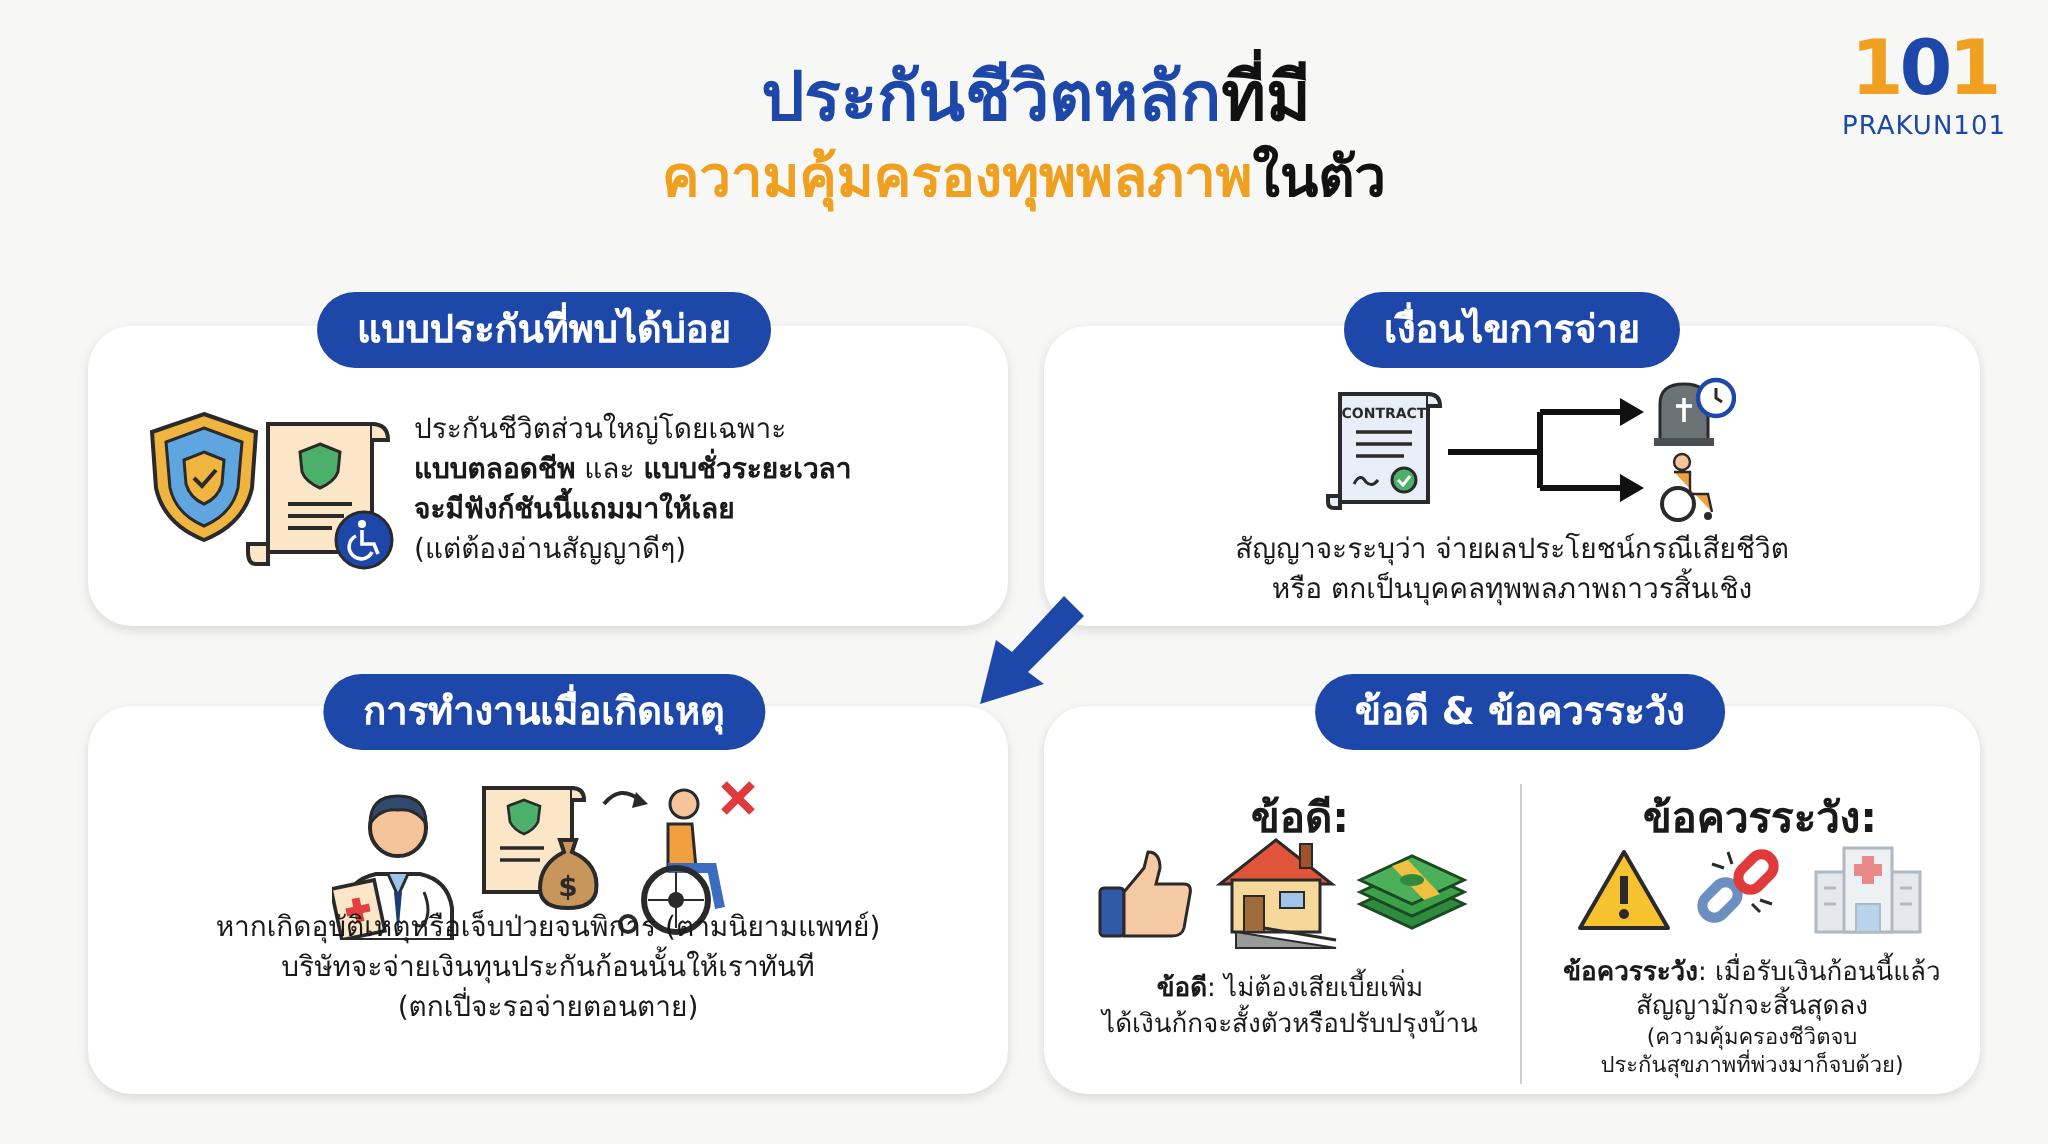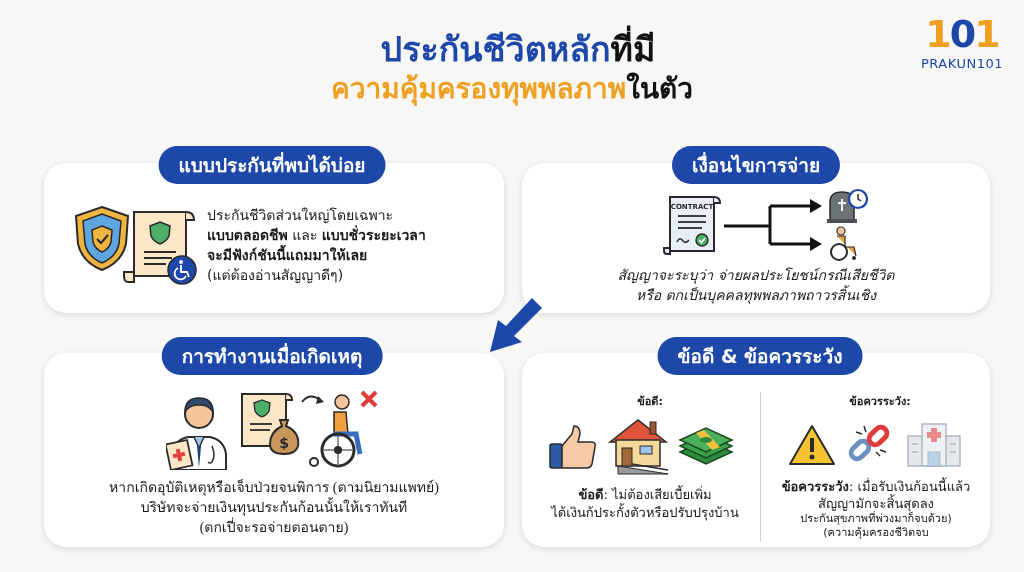--- a/index.html
+++ b/index.html
@@ -36,21 +36,21 @@
     font-size: 19px; text-align: left; white-space: nowrap;
     transform: translateX(-50%);
   }
   .body-text { font-size: 14px; line-height: 20px; color: #1a1a1a; }
   .center { text-align: center; }
   b { font-weight: bold; }
 
   .arrow-big { position: absolute; left: 488px; top: 296px; }
   .icon { position: absolute; }
   .divider { position: absolute; left: 760px; top: 392px; width: 1px; height: 150px; background: #cfcfcf; }
-  .subhead { position: absolute; font-weight: bold; font-size: 11px; text-align: center; }
+  .subhead { position: absolute; font-weight: bold; font-size: 21px; text-align: center; }
 </style>
 </head>
 <body>
 
 <div class="title">
   <div class="l1">
     <span class="blue">ประกันชีวิตหลัก</span><span class="black">ที่มี</span>
   </div>
   <div class="l2">
     <span class="orange">ความคุ้มครองทุพพลภาพ</span><span class="black">ในตัว</span>
@@ -120,21 +120,21 @@
   <line x1="12" y1="15" x2="20" y2="15" stroke="#fff" stroke-width="1.8"></line>
   <circle cx="32" cy="11" r="9" fill="#fff" stroke="#1d47a8" stroke-width="2.2"></circle>
   <path d="M32 6 L32 11 L35 13" fill="none" stroke="#2a2a2a" stroke-width="1.5"></path>
 </svg>
 <svg class="icon" style="left:826px; top:226px;" width="36" height="36" viewBox="0 0 36 36">
   <circle cx="15" cy="5" r="4" fill="#f6c49a" stroke="#2a2a2a" stroke-width="1.2"></circle>
   <path d="M11 10 L19 10 L19 21 L28 21 L30 30" fill="#f0a040" stroke="#2a2a2a" stroke-width="1.2"></path>
   <circle cx="13" cy="26" r="8" fill="none" stroke="#2a2a2a" stroke-width="2"></circle>
   <circle cx="28" cy="32" r="2" fill="#2a2a2a"></circle>
 </svg>
-<div class="body-text center" style="position:absolute; left:532px; top:265px; width:448px;font-style:italic;">
+<div class="body-text center" style="position:absolute; left:532px; top:265px; width:448px;">
   <div>สัญญาจะระบุว่า จ่ายผลประโยชน์กรณีเสียชีวิต</div>
   <div>หรือ ตกเป็นบุคคลทุพพลภาพถาวรสิ้นเชิง</div>
 </div>
 
 <svg class="arrow-big" width="56" height="58" viewBox="0 0 56 58">
   <polygon points="44,2 54,12 26,40 34,46 2,56 10,24 18,30" fill="#1d47a8"></polygon>
 </svg>
 
 <div class="card" style="left:44px; top:353px; width:460px; height:194px;"></div>
 <div class="pill" style="left:272px; top:337px;">การทำงานเมื่อเกิดเหตุ</div>
@@ -164,21 +164,21 @@
   <path d="M34 24 L46 24 L48 46 L34 46 Z" fill="#f0a040" stroke="#2a2a2a" stroke-width="1.5"></path>
   <path d="M34 46 L56 46 L60 66" fill="none" stroke="#3a6cc0" stroke-width="5"></path>
   <circle cx="38" cy="62" r="16" fill="none" stroke="#2a2a2a" stroke-width="3"></circle>
   <circle cx="38" cy="62" r="4" fill="#2a2a2a"></circle>
   <line x1="38" y1="48" x2="38" y2="76" stroke="#2a2a2a" stroke-width="1"></line>
   <line x1="24" y1="62" x2="52" y2="62" stroke="#2a2a2a" stroke-width="1"></line>
   <circle cx="14" cy="74" r="4" fill="none" stroke="#2a2a2a" stroke-width="2"></circle>
   <line x1="62" y1="4" x2="76" y2="18" stroke="#e03a3a" stroke-width="4"></line>
   <line x1="76" y1="4" x2="62" y2="18" stroke="#e03a3a" stroke-width="4"></line>
 </svg>
-<div class="body-text center" style="position:absolute; left:54px; top:478px; width:440px;font-family:Liberation Serif, serif;">
+<div class="body-text center" style="position:absolute; left:54px; top:454px; width:440px;">
   <div>หากเกิดอุบัติเหตุหรือเจ็บป่วยจนพิการ (ตามนิยามแพทย์)</div>
   <div>บริษัทจะจ่ายเงินทุนประกันก้อนนั้นให้เราทันที</div>
   <div>(ตกเปี่จะรอจ่ายตอนตาย)</div>
 </div>
 
 <div class="card" style="left:522px; top:353px; width:468px; height:194px;"></div>
 <div class="pill" style="left:760px; top:337px;">ข้อดี &amp; ข้อควรระวัง</div>
 <div class="divider"></div>
 
 <div class="subhead" style="left:560px; top:392px; width:180px;">ข้อดี:</div>
@@ -197,21 +197,21 @@
 </svg>
 <svg class="icon" style="left:676px; top:426px;" width="58" height="42" viewBox="0 0 58 42">
   <polygon points="4,26 30,14 56,26 30,38" fill="#2e8b3e" stroke="#1a4a20" stroke-width="1.5"></polygon>
   <polygon points="4,20 30,8 56,20 30,32" fill="#3aa04a" stroke="#1a4a20" stroke-width="1.5"></polygon>
   <polygon points="4,14 30,2 56,14 30,26" fill="#4caf5a" stroke="#1a4a20" stroke-width="1.5"></polygon>
   <polygon points="20,7 28,4 44,21 36,24" fill="#f0c040"></polygon>
   <ellipse cx="30" cy="14" rx="6" ry="3" fill="#2e8b3e"></ellipse>
 </svg>
 <div class="body-text center" style="position:absolute; left:532px; top:486px; width:226px; font-size:13px; line-height:18px;">
   <div><b>ข้อดี</b><span>: ไม่ต้องเสียเบี้ยเพิ่ม</span></div>
-  <div>ได้เงินก้ประกั้งตัวหรือปรับปรุงบ้าน</div>
+  <div>ได้เงินก้กจะสั้งตัวหรือปรับปรุงบ้าน</div>
 </div>
 
 <div class="subhead" style="left:780px; top:392px; width:200px;">ข้อควรระวัง:</div>
 <svg class="icon" style="left:788px; top:424px;" width="48" height="42" viewBox="0 0 48 42">
   <polygon points="24,2 46,40 2,40" fill="#f6c230" stroke="#2a2a2a" stroke-width="2" stroke-linejoin="round"></polygon>
   <rect x="22" y="14" width="4" height="14" fill="#2a2a2a"></rect>
   <circle cx="24" cy="33" r="2.5" fill="#2a2a2a"></circle>
 </svg>
 <svg class="icon" style="left:846px; top:420px;" width="48" height="48" viewBox="0 0 48 48">
   <rect x="4" y="24" width="20" height="12" rx="6" fill="none" stroke="#6a8fc0" stroke-width="5" transform="rotate(-45 14 30)"></rect>
@@ -227,15 +227,15 @@
   <path d="M25 8 L31 8 L31 12 L35 12 L35 18 L31 18 L31 22 L25 22 L25 18 L21 18 L21 12 L25 12 Z" fill="#e88a8a"></path>
   <rect x="22" y="32" width="12" height="14" fill="#b8d4ea" stroke="#b0b8c0" stroke-width="1"></rect>
   <line x1="6" y1="24" x2="12" y2="24" stroke="#b0b8c0" stroke-width="1.5"></line>
   <line x1="6" y1="32" x2="12" y2="32" stroke="#b0b8c0" stroke-width="1.5"></line>
   <line x1="44" y1="24" x2="50" y2="24" stroke="#b0b8c0" stroke-width="1.5"></line>
   <line x1="44" y1="32" x2="50" y2="32" stroke="#b0b8c0" stroke-width="1.5"></line>
 </svg>
 <div class="body-text center" style="position:absolute; left:766px; top:478px; width:220px; font-size:13px; line-height:17px;">
   <div><b>ข้อควรระวัง</b><span>: เมื่อรับเงินก้อนนี้แล้ว</span></div>
   <div>สัญญามักจะสิ้นสุดลง</div>
+  <div style="font-size:11px; line-height:14px;">(ความคุ้มครองชีวิตจบ</div>
   <div style="font-size:11px; line-height:14px;">ประกันสุขภาพที่พ่วงมาก็จบด้วย)</div>
-  <div style="font-size:11px; line-height:14px;">(ความคุ้มครองชีวิตจบ</div>
 </div>
 
 </body></html>

